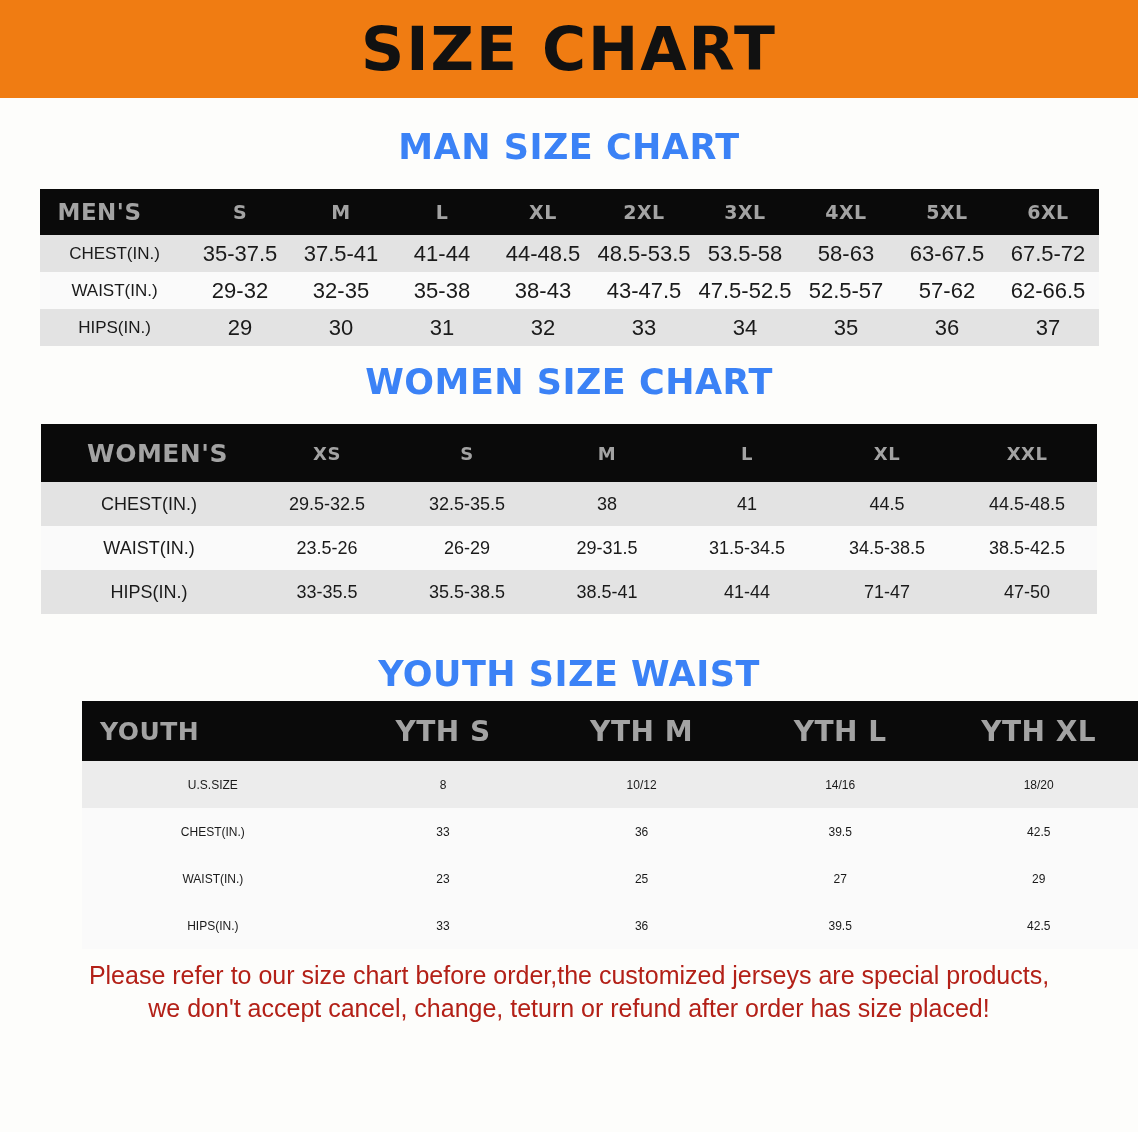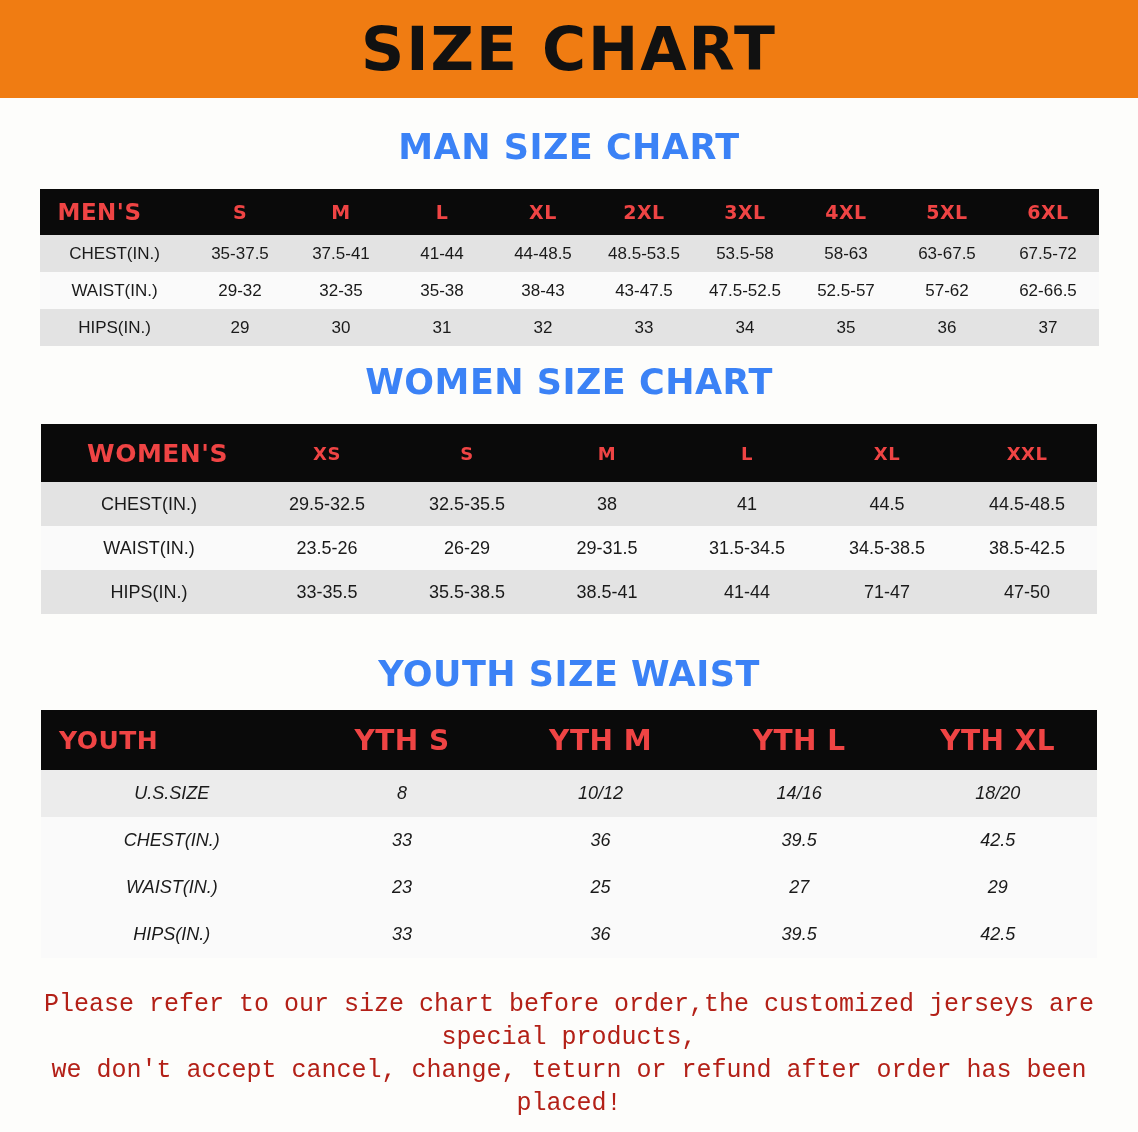--- a/index.html
+++ b/index.html
@@ -53,63 +53,63 @@
   table {
     border-collapse: collapse;
     table-layout: fixed;
   }
   .tbl-wrap {
     display: flex;
     justify-content: center;
   }
   #man-wrap { margin-top: 22px; }
   #women-wrap { margin-top: 22px; }
-  #youth-wrap { margin-top: 16px; }
+  #youth-wrap { margin-top: 7px; justify-content: flex-end; }
 
   .size-table {
     width: 1056px;
   }
   .size-table thead th {
     background: #0a0a0a;
-    color: #ef4444;
+    color: #a3a3a3;
     font-family: "DejaVu Sans", sans-serif;
     font-weight: bold;
     letter-spacing: 0.5px;
   }
   .size-table tbody td {
     color: #1a1a1a;
     font-family: "Liberation Sans", sans-serif;
   }
 
   
   #men-table thead th { height: 44px; font-size: 19px; }
   #men-table thead th.corner { font-size: 23px; text-align: left; padding-left: 18px; }
-  #men-table tbody td { height: 35px; font-size: 17px; text-align: center; }
+  #men-table tbody td { height: 35px; font-size: 22px; text-align: center; }
   #men-table tbody td.rowlabel { text-align: center; font-size: 17px; }
   #men-table tbody tr:nth-child(odd) td { background: #e3e3e3; }
   #men-table tbody tr:nth-child(even) td { background: #fafafa; }
 
   
   #women-table thead th { height: 56px; font-size: 18px; }
   #women-table thead th.corner { font-size: 25px; text-align: center; padding-left: 18px; }
   #women-table tbody td { height: 42px; font-size: 18px; text-align: center; }
   #women-table tbody tr:nth-child(odd) td { background: #e3e3e3; }
   #women-table tbody tr:nth-child(even) td { background: #fafafa; }
 
   
   #youth-table thead th { height: 58px; font-size: 28px; }
   #youth-table thead th.corner { font-size: 25px; text-align: left; padding-left: 18px; }
-  #youth-table tbody td { height: 45px; font-size: 18px; text-align: center; background: #fafafa; font-style: italic; }
+  #youth-table tbody td { height: 45px; font-size: 12px; text-align: center; background: #fafafa; }
   #youth-table tbody tr:first-child td { background: #ececec; }
 
   
   .note {
-    margin: 30px 40px 0 40px;
+    margin: 10px 40px 0 40px;
     color: #b32017;
-    font-family: Liberation Mono, monospace;
+    font-family: Liberation Sans, sans-serif;
     font-size: 25px;
     line-height: 1.32;
     text-align: center;
   }
   .note-line { display: block; }
 </style>
 </head>
 <body>
 
 <div class="page">
@@ -290,16 +290,16 @@
           <td>36</td>
           <td>39.5</td>
           <td>42.5</td>
         </tr>
       </tbody>
     </table>
   </div>
 
   <div class="note">
     <span class="note-line">Please refer to our size chart before order,the customized jerseys are special products,</span>
-    <span class="note-line">we don't accept cancel, change, teturn or refund after order has been placed!</span>
+    <span class="note-line">we don't accept cancel, change, teturn or refund after order has size placed!</span>
   </div>
 
 </div>
 
 </body></html>

